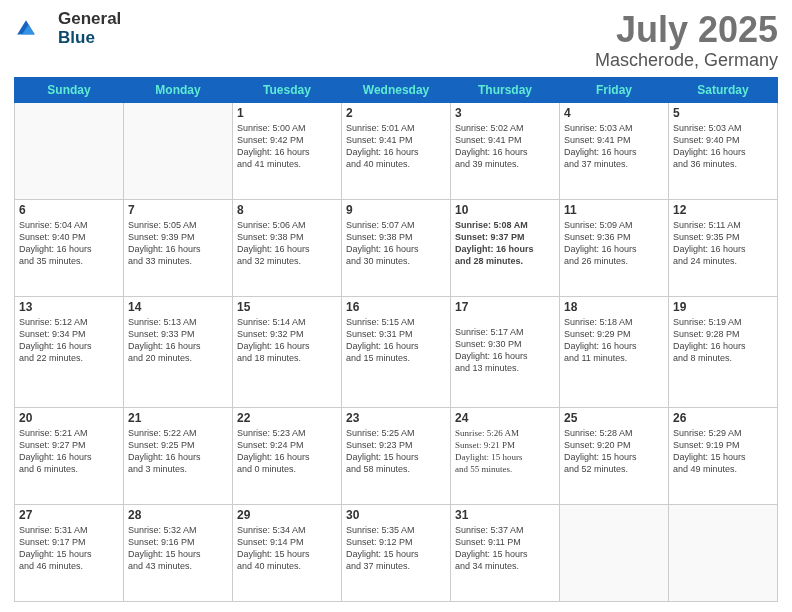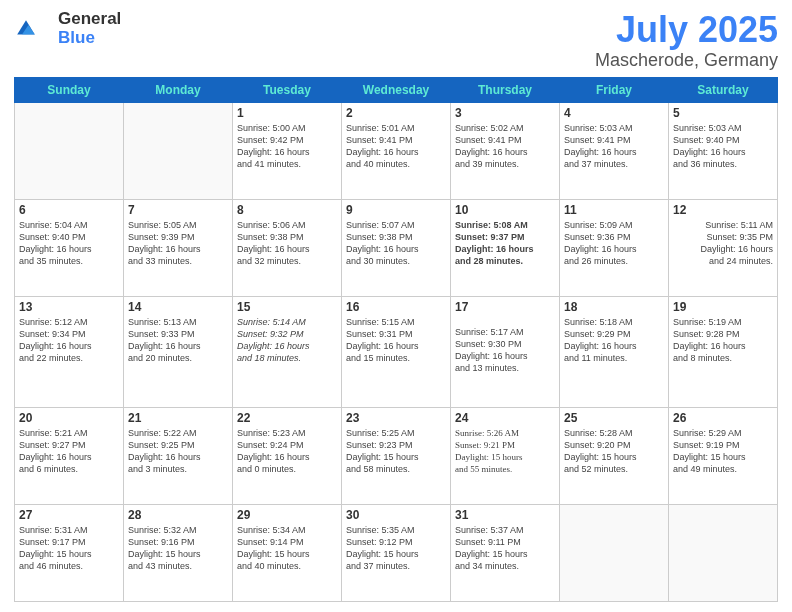--- a/index.html
+++ b/index.html
@@ -34,33 +34,33 @@
       line-height: 1.1;
     }
     .logo-general {
       font-size: 17px;
       font-weight: bold;
       color: #333;
     }
     .logo-blue {
       font-size: 17px;
       font-weight: bold;
-      color: #3b82f6;
+      color: #0c4a6e;
     }
     .logo-icon {
       width: 24px;
       height: 24px;
     }
     .title-block {
       text-align: right;
     }
     .month-title {
       font-size: 36px;
       font-weight: bold;
-      color: #3b82f6;
+      color: #737373;
       line-height: 1.1;
     }
     .subtitle {
       font-size: 18px;
       color: #555;
     }
     .calendar {
       flex: 1;
       border: 1px solid #ccc;
       border-collapse: collapse;
@@ -210,21 +210,21 @@
           </td>
           <td>
             <span class="day-num">11</span>
             <div class="day-info" style="white-space: pre-line;">Sunrise: 5:09 AM
 Sunset: 9:36 PM
 Daylight: 16 hours
 and 26 minutes.</div>
           </td>
           <td>
             <span class="day-num">12</span>
-            <div class="day-info" style="white-space: pre-line; text-align: right;">Sunrise: 5:11 AM
+            <div class="day-info" style="white-space: pre-line;">Sunrise: 5:11 AM
 Sunset: 9:35 PM
 Daylight: 16 hours
 and 24 minutes.</div>
           </td>
         </tr>
         <tr>
           <td>
             <span class="day-num">13</span>
             <div class="day-info" style="white-space: pre-line;">Sunrise: 5:12 AM
 Sunset: 9:34 PM
@@ -233,21 +233,21 @@
           </td>
           <td>
             <span class="day-num">14</span>
             <div class="day-info" style="white-space: pre-line;">Sunrise: 5:13 AM
 Sunset: 9:33 PM
 Daylight: 16 hours
 and 20 minutes.</div>
           </td>
           <td>
             <span class="day-num">15</span>
-            <div class="day-info" style="white-space: pre-line; font-style: italic;">Sunrise: 5:14 AM
+            <div class="day-info" style="white-space: pre-line;">Sunrise: 5:14 AM
 Sunset: 9:32 PM
 Daylight: 16 hours
 and 18 minutes.</div>
           </td>
           <td>
             <span class="day-num">16</span>
             <div class="day-info" style="white-space: pre-line;">Sunrise: 5:15 AM
 Sunset: 9:31 PM
 Daylight: 16 hours
 and 15 minutes.</div>

